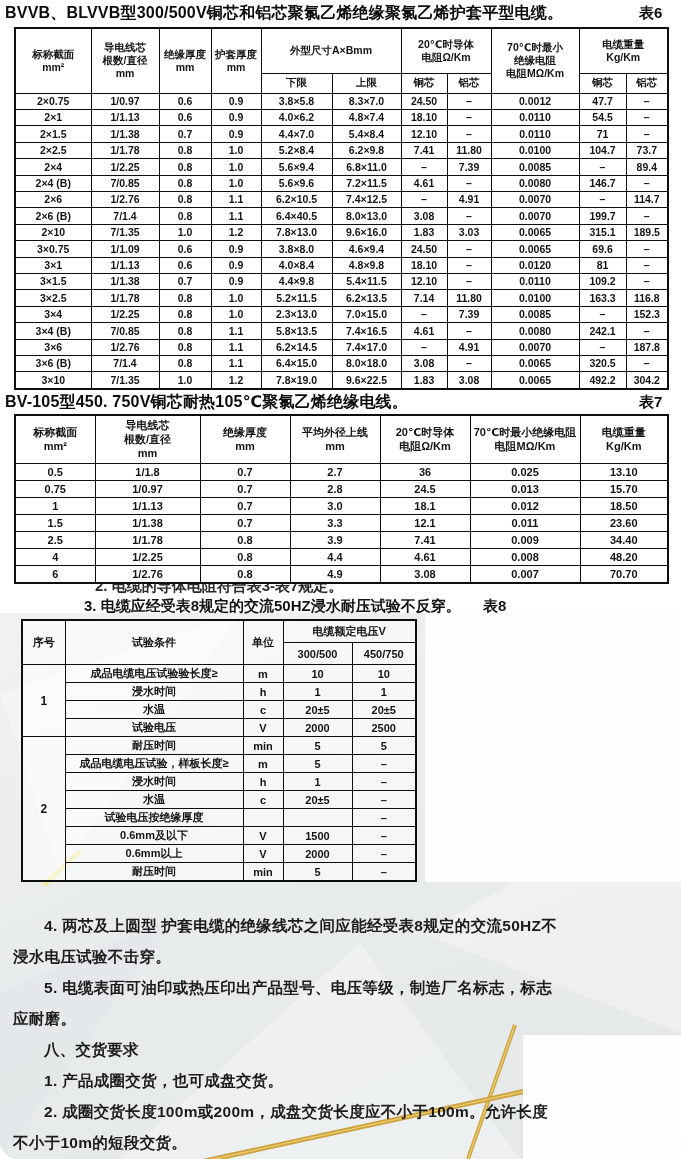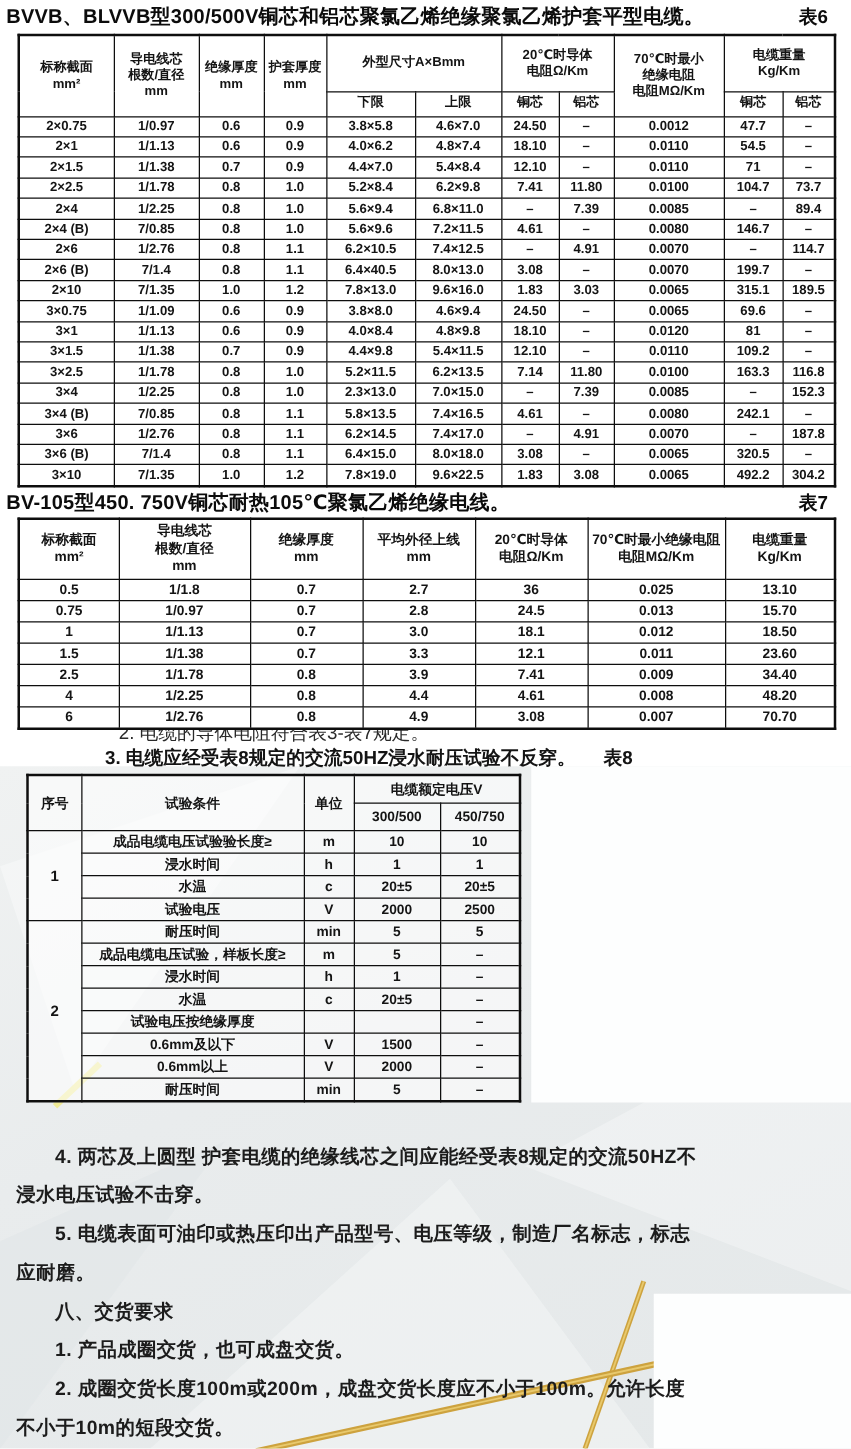--- a/index.html
+++ b/index.html
@@ -1,18 +1,18 @@
 <!DOCTYPE html>
 <html><head>
 <meta charset="utf-8">
 <style>
   html,body{margin:0;padding:0;}
   body{width:681px;height:1159px;overflow:hidden;background:#fff;
        font-family:"Liberation Sans","DejaVu Sans",sans-serif;color:#111;}
-  #page{position:relative;width:681px;height:1159px;background:#ffffff;overflow:hidden;}
+  #page{position:relative;width:681px;height:1159px;background:#ffffff;overflow:hidden;border-radius:18px;}
 
   .doc-title{position:absolute;font-size:16px;font-weight:bold;color:#0c0c0c;white-space:nowrap;letter-spacing:0.2px;}
   .table-tag{position:absolute;font-size:15px;font-weight:bold;color:#0c0c0c;}
 
   table{border-collapse:collapse;table-layout:fixed;position:absolute;background:#fff;}
   table,th,td{border:1px solid #0e0e0e;}
   table{border-width:2px;}
   th,td{padding:0 1px;text-align:center;vertical-align:middle;font-weight:bold;color:#141414;
         overflow:hidden;white-space:pre-line;}
 
@@ -24,21 +24,21 @@
   #table7 th{line-height:1.3;}
   #table7 td{height:16px;}
 
   #table8{left:21px;top:619px;width:394px;height:263px;font-size:11px;background:rgba(255,255,255,0.55);}
   #table8 th{height:21px;}
   #table8 td{height:17px;}
   #table8 td.no-col{font-size:12px;}
 
   .note-line{position:absolute;font-size:15px;font-weight:bold;color:#141414;white-space:nowrap;}
   .clip-line{position:absolute;left:95px;top:584px;height:13px;overflow:hidden;}
-  .clip-line span{display:block;margin-top:-7px;font-size:15px;font-weight:normal;color:#2a2a2a;white-space:nowrap;}
+  .clip-line span{display:block;margin-top:-7px;font-size:15px;font-weight:bold;color:#2a2a2a;white-space:nowrap;}
 
   #gray-section{position:absolute;left:0;top:613px;width:681px;height:546px;
     background:linear-gradient(155deg,#f0f2f2 0%,#e9eced 40%,#e4e8e9 100%);}
   #facets{position:absolute;left:0;top:613px;width:681px;height:546px;pointer-events:none;}
   #white-panel-right{position:absolute;left:425px;top:613px;width:256px;height:269px;background:#fdfefe;}
   #white-panel-bottom{position:absolute;left:523px;top:1035px;width:158px;height:124px;background:#fdfefe;}
 
   #bottom-text{position:absolute;left:13px;top:910px;width:545px;}
   #bottom-text p{margin:0;text-indent:2em;font-size:15.5px;line-height:31px;
                  font-weight:bold;color:#1c1c1c;letter-spacing:0.3px;}
@@ -108,21 +108,21 @@
         <th>铝芯</th>
       </tr>
     </thead>
     <tbody>
         <tr>
           <td>2×0.75</td>
           <td>1/0.97</td>
           <td>0.6</td>
           <td>0.9</td>
           <td>3.8×5.8</td>
-          <td>4.6×7.0</td>
+          <td>8.3×7.0</td>
           <td>24.50</td>
           <td>–</td>
           <td>0.0012</td>
           <td>47.7</td>
           <td>–</td>
         </tr>
         <tr>
           <td>2×1</td>
           <td>1/1.13</td>
           <td>0.6</td>

